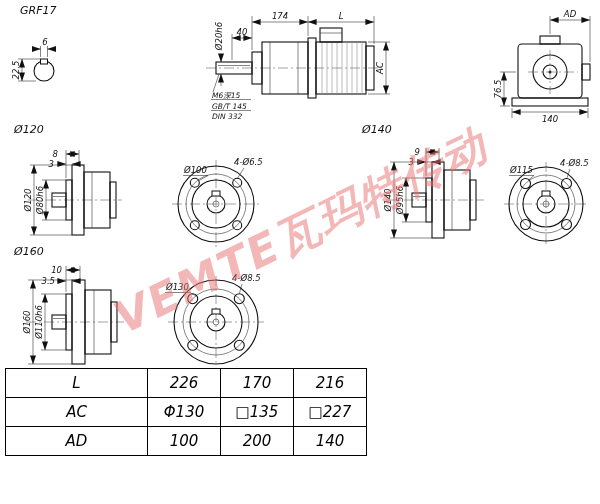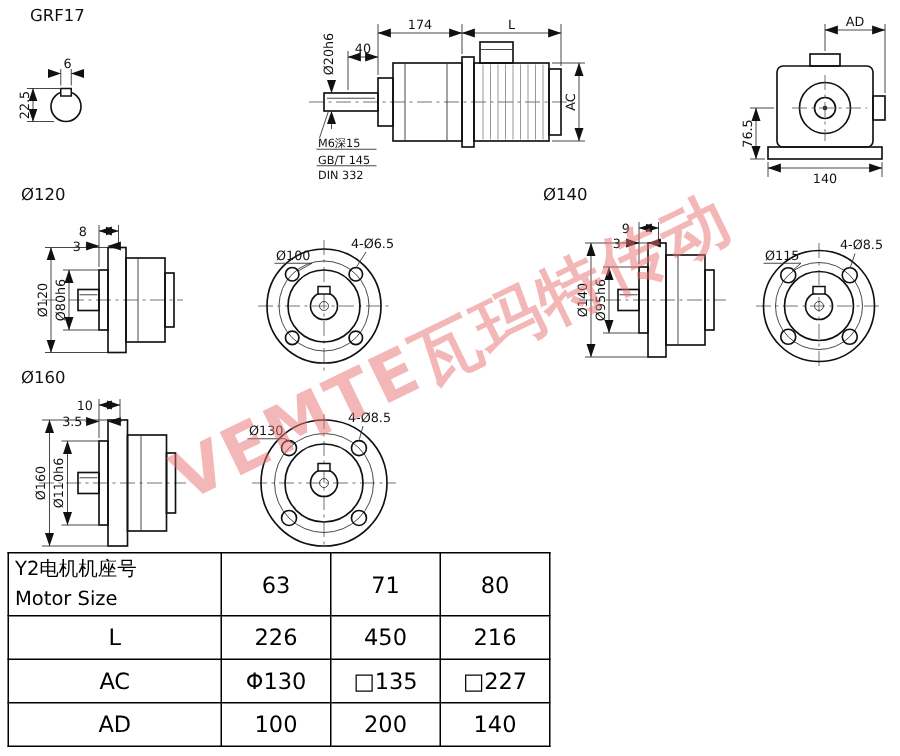--- a/index.html
+++ b/index.html
@@ -1,17 +1,17 @@
 <!DOCTYPE html>
 <html><head>
 <meta charset="utf-8">
 <style>
   * { margin:0; padding:0; box-sizing:border-box; }
   body { width:600px; height:504px; background:#fff; font-family:"DejaVu Sans", sans-serif; }
-  #wrap { position:relative; width:600px; height:504px; background:#fff; overflow:hidden; }
+  #wrap { position:relative; width:600px; height:504px; background:#fff; overflow:hidden;font-style:italic; }
   svg { position:absolute; left:0; top:0; }
   svg text { font-family:"DejaVu Sans", sans-serif; fill:#111; }
   .dim  { font-size:8.5px; }
   .lbl  { font-size:11px; }
   .note { font-size:7.5px; }
   .g  { fill:none; stroke:#111; stroke-width:1.1; }
   .t  { fill:none; stroke:#333; stroke-width:.6; }
   .cl { fill:none; stroke:#555; stroke-width:.55; stroke-dasharray:10 3 2 3; }
   .fin{ fill:none; stroke:#777; stroke-width:.5; }
   .fw { fill:#fff; stroke:#111; stroke-width:1; }
@@ -272,33 +272,24 @@
     <text class="dim" x="166" y="290">Ø130</text>
     <line class="t" x1="165" y1="292.5" x2="190" y2="292.5"></line>
         <line class="t" x1="190" y1="292.5" x2="196" y2="296"></line>
   </g>
 </svg>
 
 <div class="watermark">VEMTE瓦玛特传动</div>
 
 <table class="spec">
   <tbody>
-        <tr class="r-hdr">
-    <td class="c0 hdr">
-      <div>Y2电机机座号</div>
-      <div>Motor Size</div>
-    </td>
-    <td class="cv">63</td>
-    <td class="cv">71</td>
-    <td class="cv">80</td>
-  </tr>
   <tr class="r-std">
     <td class="c0">L</td>
     <td class="cv">226</td>
-    <td class="cv">450</td>
+    <td class="cv">170</td>
     <td class="cv">216</td>
   </tr>
   <tr class="r-std">
     <td class="c0">AC</td>
     <td class="cv">Φ130</td>
     <td class="cv">□135</td>
     <td class="cv">□227</td>
   </tr>
   <tr class="r-std">
     <td class="c0">AD</td>

